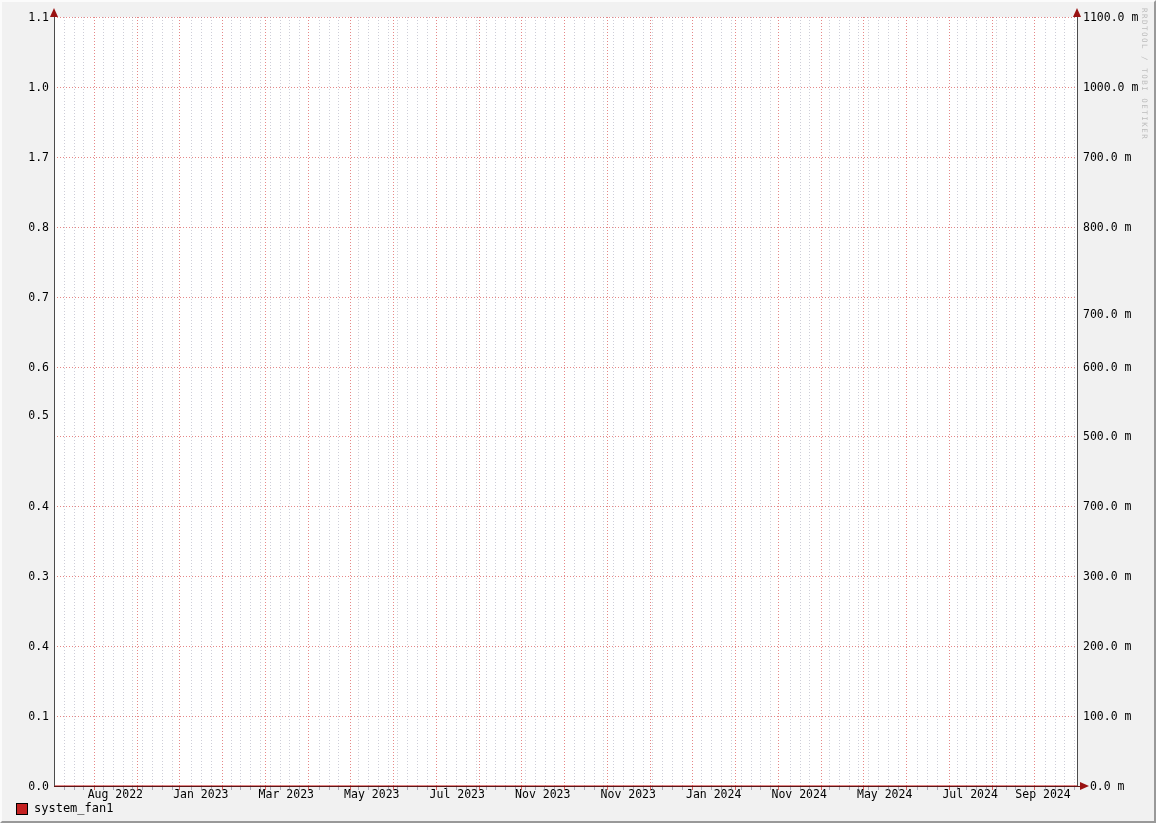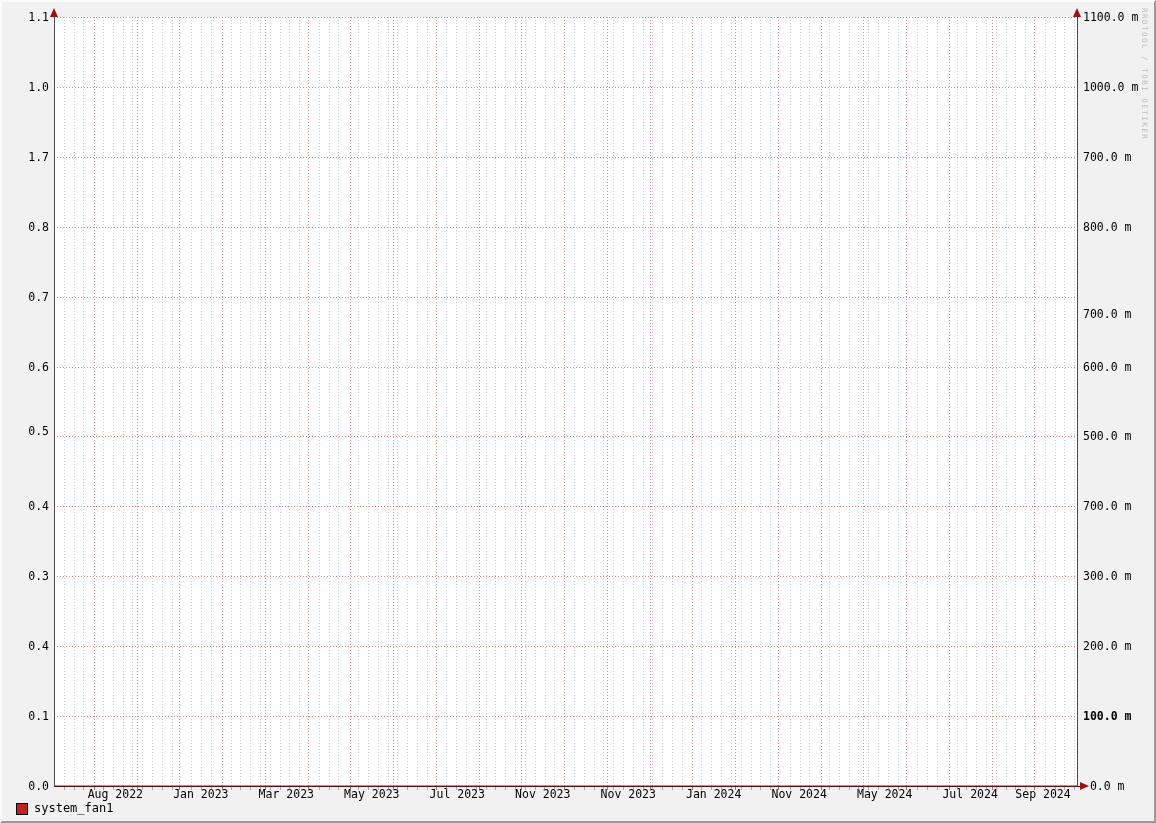--- a/index.html
+++ b/index.html
@@ -180,37 +180,37 @@
   <div class="arrow-up" style="left:1071px"></div>
   <div id="arrow-right"></div>
 
   <div id="labels">
       <div class="ylab ylab-l" style="top: 8px;">1.1</div>
       <div class="ylab ylab-l" style="top: 77.9091px;">1.0</div>
       <div class="ylab ylab-l" style="top: 147.818px;">1.7</div>
       <div class="ylab ylab-l" style="top: 217.727px;">0.8</div>
       <div class="ylab ylab-l" style="top: 287.636px;">0.7</div>
       <div class="ylab ylab-l" style="top: 357.545px;">0.6</div>
-      <div class="ylab ylab-l" style="top: 422px;">0.5</div>
+      <div class="ylab ylab-l" style="top: 406px;">0.5</div>
       <div class="ylab ylab-l" style="top: 497.364px;">0.4</div>
       <div class="ylab ylab-l" style="top: 567.273px;">0.3</div>
       <div class="ylab ylab-l" style="top: 637.182px;">0.4</div>
       <div class="ylab ylab-l" style="top: 707.091px;">0.1</div>
       <div class="ylab ylab-l" style="top: 777px;">0.0</div>
       <div class="ylab ylab-r" style="top: 8px;">1100.0 m</div>
       <div class="ylab ylab-r" style="top: 77.9091px;">1000.0 m</div>
       <div class="ylab ylab-r" style="top: 147.818px;">700.0 m</div>
       <div class="ylab ylab-r" style="top: 217.727px;">800.0 m</div>
       <div class="ylab ylab-r" style="top: 305px;">700.0 m</div>
       <div class="ylab ylab-r" style="top: 357.545px;">600.0 m</div>
       <div class="ylab ylab-r" style="top: 427.455px;">500.0 m</div>
       <div class="ylab ylab-r" style="top: 497.364px;">700.0 m</div>
       <div class="ylab ylab-r" style="top: 567.273px;">300.0 m</div>
       <div class="ylab ylab-r" style="top: 637.182px;">200.0 m</div>
-      <div class="ylab ylab-r" style="top: 707.091px; font-weight: bold;">100.0 m</div>
+      <div class="ylab ylab-r" style="top: 707.091px;">100.0 m</div>
       <div class="ylab ylab-r" style="top: 777px;"> 0.0 m</div>
       <div class="xlab" style="left: 68.3696px;">Aug 2022</div>
       <div class="xlab" style="left: 153.848px;">Jan 2023</div>
       <div class="xlab" style="left: 239.326px;">Mar 2023</div>
       <div class="xlab" style="left: 324.804px;">May 2023</div>
       <div class="xlab" style="left: 410.282px;">Jul 2023</div>
       <div class="xlab" style="left: 495.761px;">Nov 2023</div>
       <div class="xlab" style="left: 581.239px;">Nov 2023</div>
       <div class="xlab" style="left: 666.717px;">Jan 2024</div>
       <div class="xlab" style="left: 752.195px;">Nov 2024</div>

